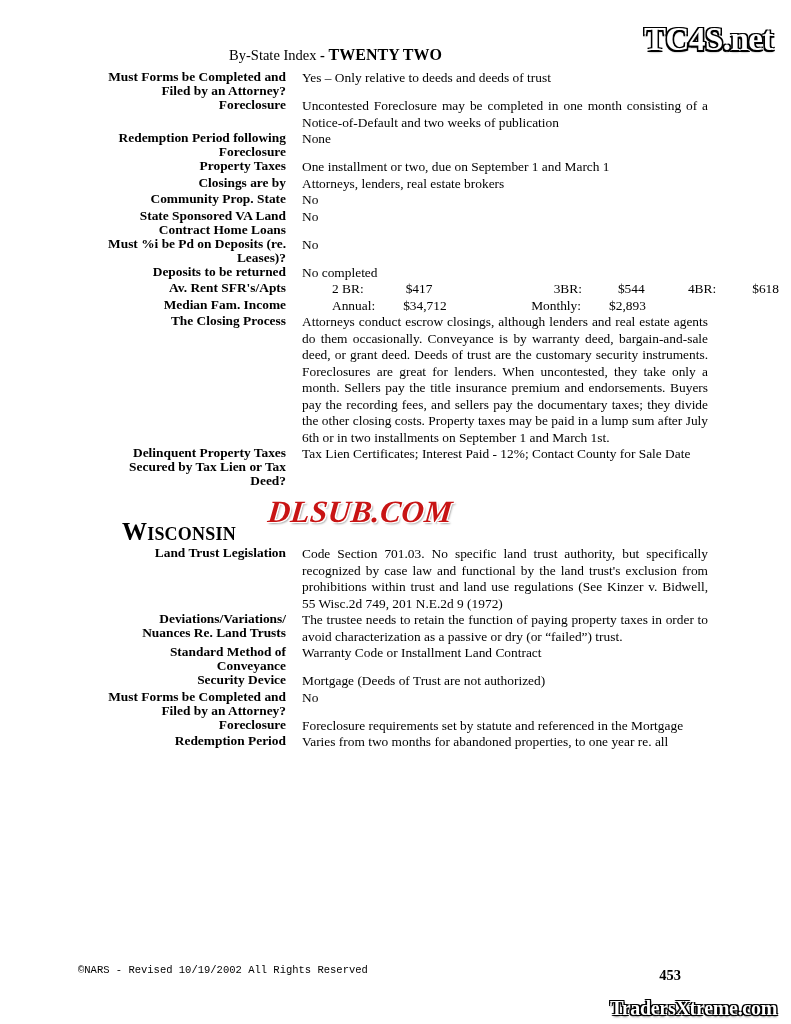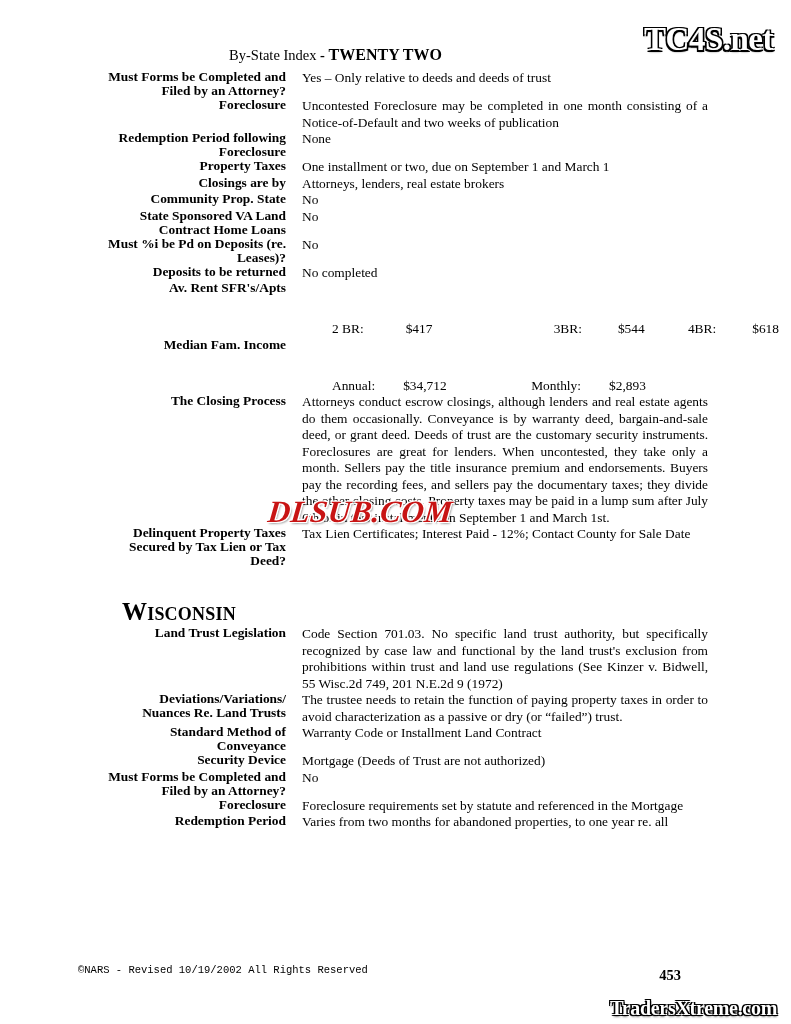--- a/index.html
+++ b/index.html
@@ -95,21 +95,20 @@
   td.val.nojust { text-align: left; }
 
   
   .val-lower { padding-top: 16px; }
 
   
   .cols {
     display: block;
     white-space: nowrap;
     font-size: 13.4px;
-    margin-top: 40px;
   }
   .cols .c {
     display: inline-block;
   }
   .c-a { width: 30px; }
   .c-w2 { width: 148px; }
   .c-w3 { width: 70px; }
   .c-lbl { display:inline-block; }
 
   

